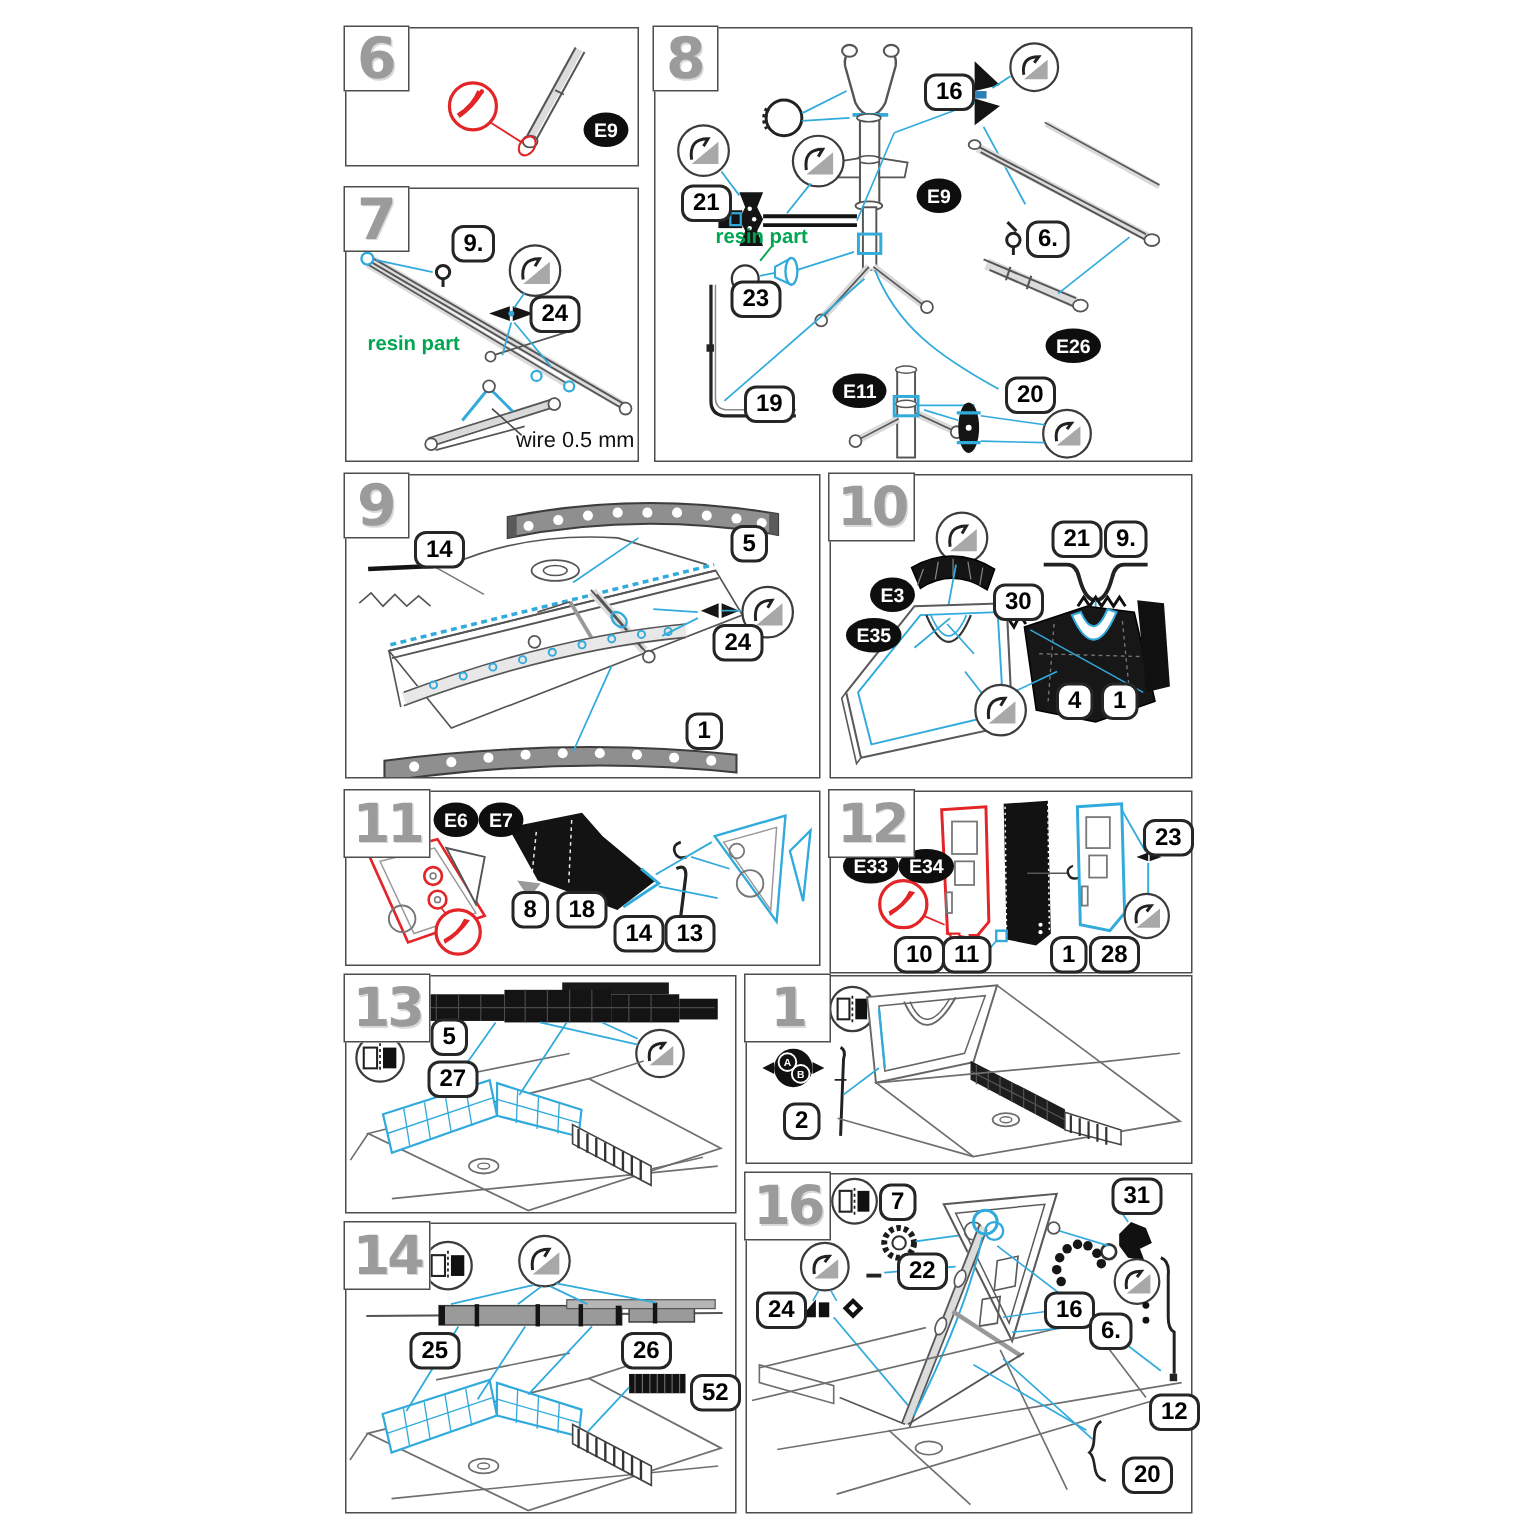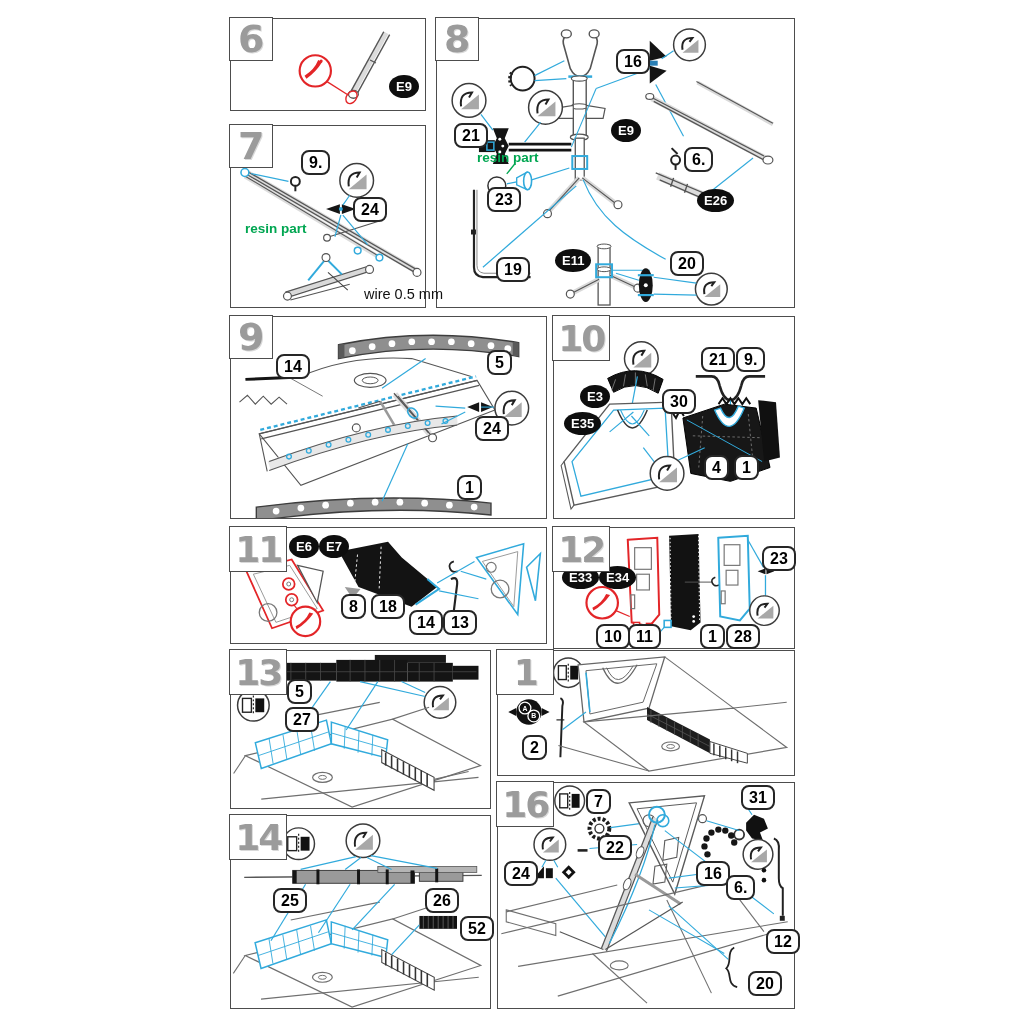--- a/index.html
+++ b/index.html
@@ -11,21 +11,21 @@
        font-family:"DejaVu Sans",sans-serif;z-index:6;box-sizing:border-box;
        text-shadow:1px 1px 0 #d9d9d9;}
   .num.s1{width:44px;height:44px;font-size:38px;}
   .num.s2{width:58px;height:46px;font-size:36px;letter-spacing:-2px;}
   .lbl{position:absolute;min-width:20px;height:25px;line-height:22px;padding:0 6px;
        border:2.2px solid #262626;border-radius:8px;background:#fff;font-size:16px;font-weight:bold;
        text-align:center;color:#000;box-sizing:border-box;z-index:5;}
   .oval{position:absolute;background:#0e0e0e;color:#fff;font-weight:bold;font-size:13px;line-height:1;
        padding:5px 7px;border-radius:50%;text-align:right;z-index:5;}
   .green{position:absolute;color:#00a651;font-weight:bold;font-size:13.5px;z-index:5;white-space:nowrap;}
-  .note{position:absolute;color:#111;font-size:14.5px;z-index:5;white-space:nowrap;margin-left:20px;}
+  .note{position:absolute;color:#111;font-size:14.5px;z-index:5;white-space:nowrap;}
   svg.art{position:absolute;left:0;top:0;width:100%;height:100%;z-index:1;}
 </style>
 </head>
 <body>
 
 <div class="sheet">
 
   <section class="panel" style="left:230px;top:18px;width:196px;height:93px">
     <div class="num s1">6</div>
     <svg class="art" viewBox="0 0 196 93">
@@ -216,21 +216,21 @@
       <line x1="203" y1="263" x2="180" y2="256" stroke="#31aadc" stroke-width="1.1"></line>
     </svg>
     <div class="lbl" style="left:17px;top:104px">21</div>
     <div class="green" style="left:40px;top:131px">resin part</div>
     <div class="lbl" style="left:50px;top:168px">23</div>
     <div class="lbl" style="left:59px;top:238px">19</div>
     <div class="oval" style="left:118px;top:230px">E11</div>
     <div class="lbl" style="left:179px;top:30px">16</div>
     <div class="oval" style="left:174px;top:100px">E9</div>
     <div class="lbl" style="left:247px;top:128px">6.</div>
-    <div class="oval" style="left:260px;top:170px">E26</div>
+    <div class="oval" style="left:260px;top:200px">E26</div>
     <div class="lbl" style="left:233px;top:232px">20</div>
   </section>
 
   <section class="panel" style="left:230px;top:316px;width:317px;height:203px">
     <div class="num s1">9</div>
     <svg class="art" viewBox="0 0 317 203">
 
       <path d="M108,28 Q198,10 290,26 L290,40 Q198,24 108,42 Z" fill="#8f8f8f" stroke="#3d3d3d" stroke-width="1.4"></path>
       <g fill="#fff">
         <circle cx="122" cy="34" r="3.4"></circle>
@@ -683,21 +683,21 @@
           <line x1="219" y1="101" x2="219" y2="114"></line>
         <line x1="224" y1="101" x2="224" y2="114"></line>
       </g>
 
       <line x1="75" y1="69" x2="40" y2="126" stroke="#31aadc" stroke-width="1.2"></line>
       <line x1="120" y1="69" x2="88" y2="118" stroke="#31aadc" stroke-width="1.2"></line>
       <line x1="165" y1="69" x2="122" y2="115" stroke="#31aadc" stroke-width="1.2"></line>
       <line x1="190" y1="110" x2="162" y2="140" stroke="#31aadc" stroke-width="1.2"></line>
     </svg>
     <div class="lbl" style="left:42px;top:72px">25</div>
-    <div class="lbl" style="left:194px;top:72px">26</div>
+    <div class="lbl" style="left:183px;top:72px">26</div>
     <div class="lbl" style="left:229px;top:100px">52</div>
   </section>
 
   <section class="panel" style="left:497px;top:782px;width:298px;height:227px">
     <div class="num s2">16</div>
     <svg class="art" viewBox="0 0 298 227">
       <g transform="translate(72,18)">
         <circle r="15" fill="#fff" stroke="#3c3c3c" stroke-width="1.5"></circle>
         <rect x="-10" y="-7" width="8" height="14" fill="#fff" stroke="#222" stroke-width="1.4"></rect>
         <line x1="0" y1="-9" x2="0" y2="9" stroke="#222" stroke-width="1.2" stroke-dasharray="2,2"></line>

